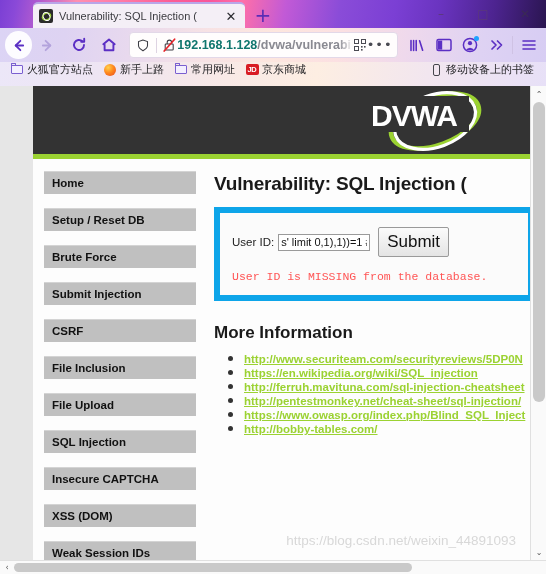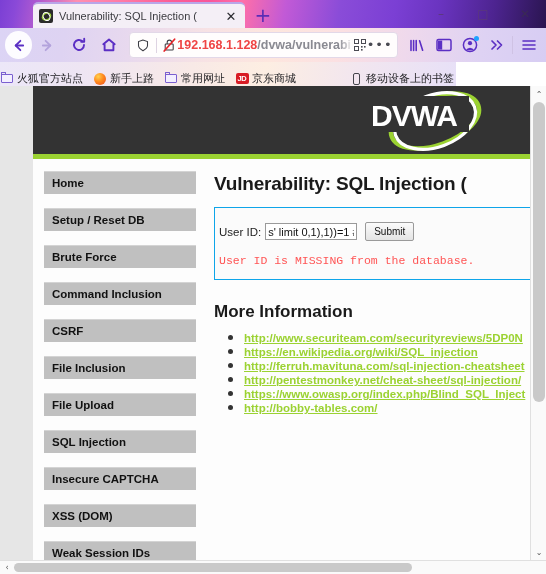--- a/index.html
+++ b/index.html
@@ -85,37 +85,37 @@
   }
   .shield { width: 18px; flex: 0 0 18px; display: flex; align-items: center; justify-content: center; }
   .vsep { width: 1px; height: 15px; background: #ded3e2; margin: 0 4px; flex: 0 0 1px; }
   .nolock { width: 16px; flex: 0 0 16px; display: flex; align-items: center; justify-content: center; position: relative; }
   .urltext {
     flex: 1 1 auto; font-size: 12.5px; color: #8a8a92; min-width: 0;
     white-space: nowrap; overflow: hidden; font-weight: bold;
     -webkit-mask-image: linear-gradient(to right, #000 92%, transparent 100%);
             mask-image: linear-gradient(to right, #000 92%, transparent 100%);
   }
-  .urltext b { color: #ef4444; font-weight: bold; }
+  .urltext b { color: #0f766e; font-weight: bold; }
   .qr { flex: 0 0 14px; width: 14px; height: 14px; display:flex; align-items:center; justify-content:center; cursor: pointer; }
   .dots { flex: 0 0 18px; text-align: center; color: #4a4a52; font-size: 13px; letter-spacing: 1px; cursor: pointer;
           font-family: "DejaVu Sans", sans-serif; line-height: 10px; }
 
   .tbicon { width: 28px; height: 28px; display: flex; align-items: center; justify-content: center;
             cursor: pointer; position: relative; }
   .bluedot { position: absolute; top: 5px; right: 5px; width: 5px; height: 5px;
              border-radius: 50%; background: #1fa3ff; }
   .tbsep { width: 1px; height: 18px; background: #cfc2e4; margin: 0 2px; }
 
   
   .bookmarks {
-    position: absolute; top: 62px; left: 0; width: 456px; height: 24px;
+    position: absolute; top: 62px; left: 0; width: 546px; height: 24px;
     background: linear-gradient(100deg,
       #ece7f8 0%, #eee5f3 18%, #f8e9e6 42%, #fdeee2 58%, #f2e6ef 78%, #e7e0f7 100%);
-    display: flex; align-items: flex-end; padding: 0 0; box-sizing: border-box;
+    display: flex; align-items: flex-start; padding: 0 10px; box-sizing: border-box;
     font-size: 11px; color: #1d1d20;
   }
   .bm { display: flex; align-items: center; margin-right: 10px; cursor: pointer; white-space: nowrap; }
   .bm-ico { width: 14px; height: 14px; margin-right: 3px; display: flex; align-items: center; justify-content: center; flex: 0 0 14px; }
   .folder {
     width: 12px; height: 9px; border: 1.3px solid #7a5fd0; border-radius: 1px;
     position: relative; box-sizing: border-box; background: #f3efff;
   }
   .folder:before {
     content: ""; position: absolute; left: -1.3px; top: -3.3px; width: 5px; height: 3px;
@@ -155,36 +155,36 @@
     white-space: nowrap; overflow: hidden;
   }
   .menu-item.active { background: #9bd232; color: #ffffff; }
 
   .main { position: absolute; left: 181px; top: 10px; right: -60px; }
   .page-title {
     font-size: 19px; font-weight: bold; color: #1a1a1a; margin: 4px 0 12px 0;
     white-space: nowrap; letter-spacing: -0.2px;
   }
   .vuln-box {
-    border: 1px solid #0ea5e9; background: #fbfbfb; padding: 14px 12px 12px 4px;
+    border: 6px solid #0ea5e9; background: #fbfbfb; padding: 14px 12px 12px 12px;
     width: 320px; box-sizing: border-box;
   }
   .form-row { display: flex; align-items: center; }
   .form-label { font-size: 11.5px; color: #222; margin-right: 4px; }
   .uid-input {
     width: 92px; height: 17px; box-sizing: border-box;
     border: 1px solid #9a9a9a; background: #fff;
     font-family: "Liberation Sans", sans-serif; font-size: 11px; color: #111;
     padding: 0 2px; line-height: 15px; outline: none;
   }
   .submit-btn {
-    margin-left: 8px; height: 19px; padding: 0 8px; box-sizing: border-box;
+    margin-left: 8px; height: 30px; padding: 0 8px; box-sizing: border-box;
     border: 1px solid #9a9a9a; border-radius: 2px;
     background: linear-gradient(#fbfbfb, #e4e4e4);
-    font-family: "Liberation Sans", sans-serif; font-size: 10px; color: #111;
+    font-family: "Liberation Sans", sans-serif; font-size: 17px; color: #111;
     cursor: pointer;
   }
   .err-msg {
     margin-top: 13px; color: #ff5555; font-size: 11.5px;
     font-family: "Liberation Mono", monospace; white-space: nowrap;
   }
   .more-title { font-size: 17px; font-weight: bold; color: #1a1a1a; margin: 22px 0 9px 0; }
   .links { margin: 0; padding-left: 30px; }
   .links li { margin-bottom: 1px; line-height: 12px; }
   .links li::marker { color: #333; }
@@ -388,21 +388,21 @@
 
       <div class="content">
 
         <div class="sidebar">
           <div class="menu-block">
             <div class="menu-item">Home</div>
             <div class="menu-item">Setup / Reset DB</div>
           </div>
           <div class="menu-block">
             <div class="menu-item">Brute Force</div>
-            <div class="menu-item">Command Inclusion</div>
+            <div class="menu-item">Submit Injection</div>
             <div class="menu-item">CSRF</div>
             <div class="menu-item">File Inclusion</div>
             <div class="menu-item">File Upload</div>
             <div class="menu-item">SQL Injection</div>
             <div class="menu-item">Insecure CAPTCHA</div>
             <div class="menu-item">XSS (DOM)</div>
             <div class="menu-item">Weak Session IDs</div>
             <div class="menu-item">XSS (Reflected)</div>
             <div class="menu-item">XSS (Stored)</div>
             <div class="menu-item">CSP Bypass</div>
@@ -426,20 +426,21 @@
           <ul class="links">
             <li><a>http://www.securiteam.com/securityreviews/5DP0N</a></li>
             <li><a>https://en.wikipedia.org/wiki/SQL_injection</a></li>
             <li><a>http://ferruh.mavituna.com/sql-injection-cheatsheet</a></li>
             <li><a>http://pentestmonkey.net/cheat-sheet/sql-injection/</a></li>
             <li><a>https://www.owasp.org/index.php/Blind_SQL_Inject</a></li>
             <li><a>http://bobby-tables.com/</a></li>
           </ul>
         </div>
 
+        <div class="watermark">https://blog.csdn.net/weixin_44891093</div>
       </div>
     </div>
   </div>
 
   <div class="vscroll">
     <div class="vsb-arrow">⌃</div>
     <div class="vsb-thumb"></div>
     <div class="vsb-arrow bottom">⌄</div>
   </div>
 

